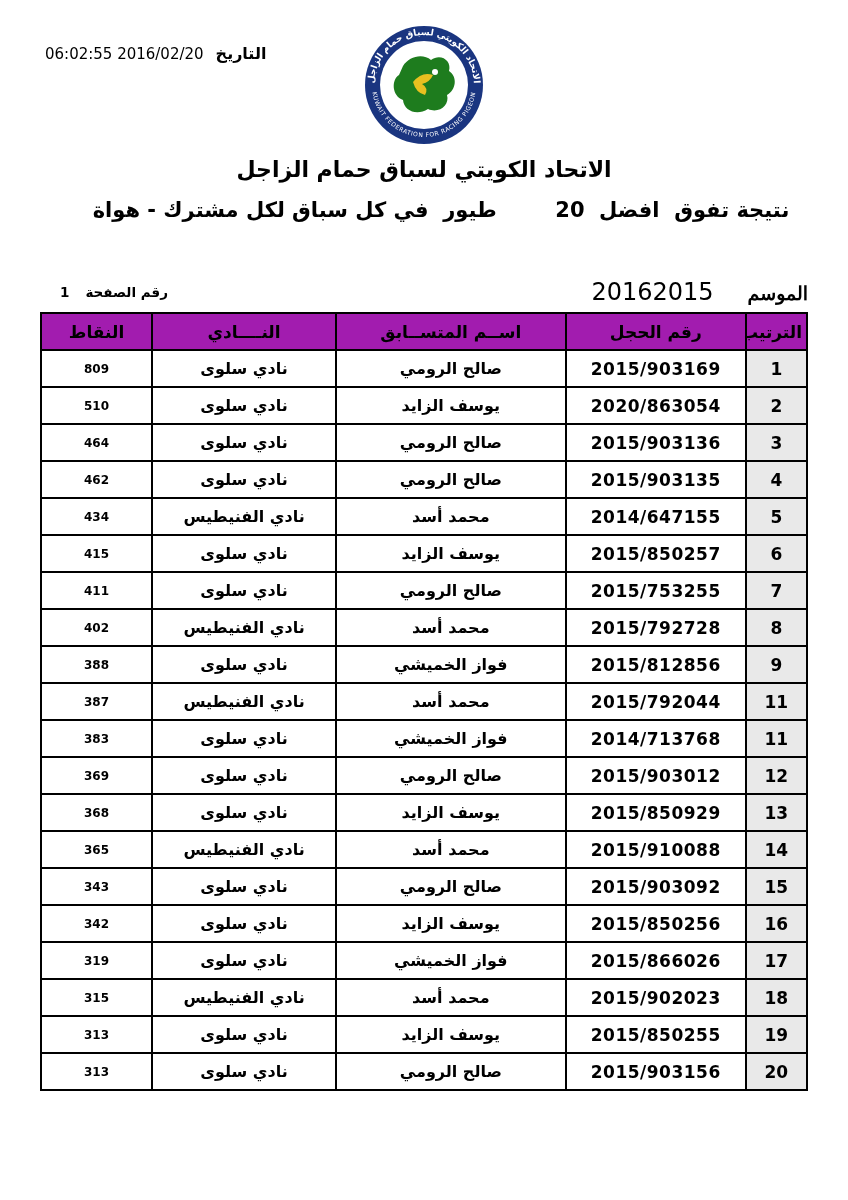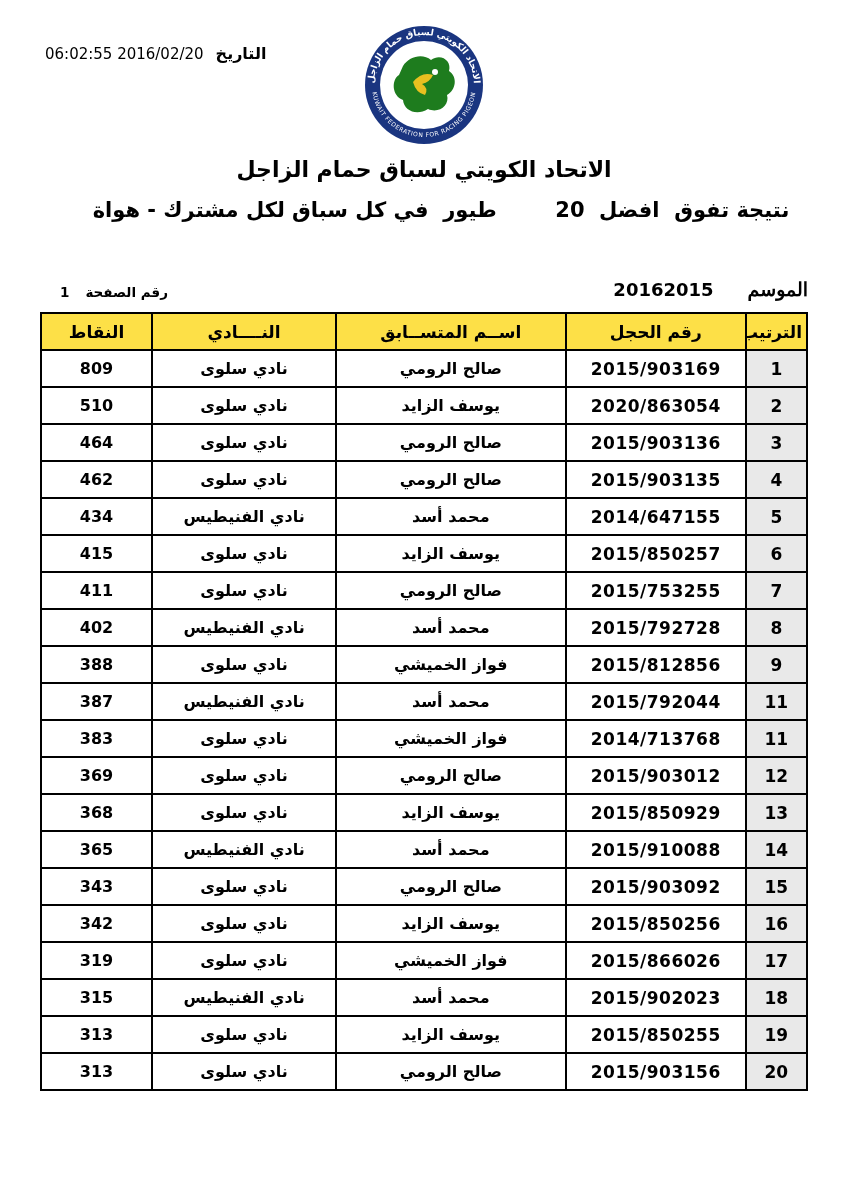--- a/index.html
+++ b/index.html
@@ -33,46 +33,46 @@
     text-align:center; direction:rtl; white-space:pre;
     font-size:21px; font-weight:bold;padding-left:34px;
   }
 
   .meta-row { position:absolute; top:278px; left:40px; right:40px; height:28px; }
   .season {
     position:absolute; right:0; top:0;
     display:flex; direction:rtl; align-items:baseline; gap:34px;
   }
   .season-label { font-weight:bold; font-size:19px;font-family:Liberation Serif, serif; }
-  .season-value { font-weight:bold; font-size:18px; direction:ltr; unicode-bidi:isolate; }
+  .season-value { font-weight:normal; font-size:24px; direction:ltr; unicode-bidi:isolate; }
   .page-num {
     position:absolute; left:20px; top:6px;
     display:flex; direction:rtl; align-items:baseline; gap:16px;
     font-size:13.5px; font-weight:bold;
   }
 
   table.results {
     position:absolute; top:312px; left:40px;
     width:768px;
     border-collapse:collapse;
     direction:rtl;
     table-layout:fixed;
   }
   .results th, .results td {
     border:2px solid #000;
     text-align:center; vertical-align:middle;
     height:37px; padding:0 4px;
     font-weight:bold; color:#000;
     overflow:hidden;
   }
-  .results th { background:#fde047; font-size:17px;margin-left:16px; }
+  .results th { background:#a21caf; font-size:17px;margin-left:16px; }
   .results td { background:#ffffff; font-size:16px; }
   .results td.cell-rank { background:#e9e9e9; font-size:17px; }
   .results td.cell-ring { direction:ltr; font-size:17px; letter-spacing:0.5px; }
-  .results td.cell-points { font-size:16px; }
+  .results td.cell-points { font-size:12px; }
   col.c-rank  { width:8%; }
   col.c-ring  { width:23.5%; }
   col.c-name  { width:30%; }
   col.c-club  { width:24%; }
   col.c-points{ width:14.5%; }
 </style>
 </head>
 <body>
 
 <div class="page">

